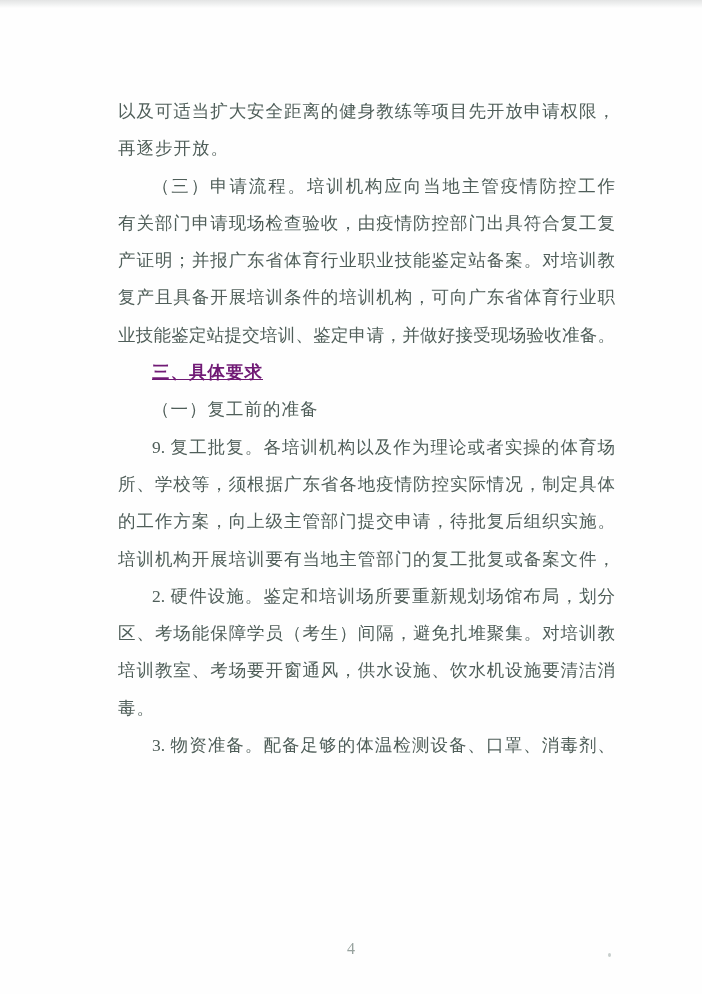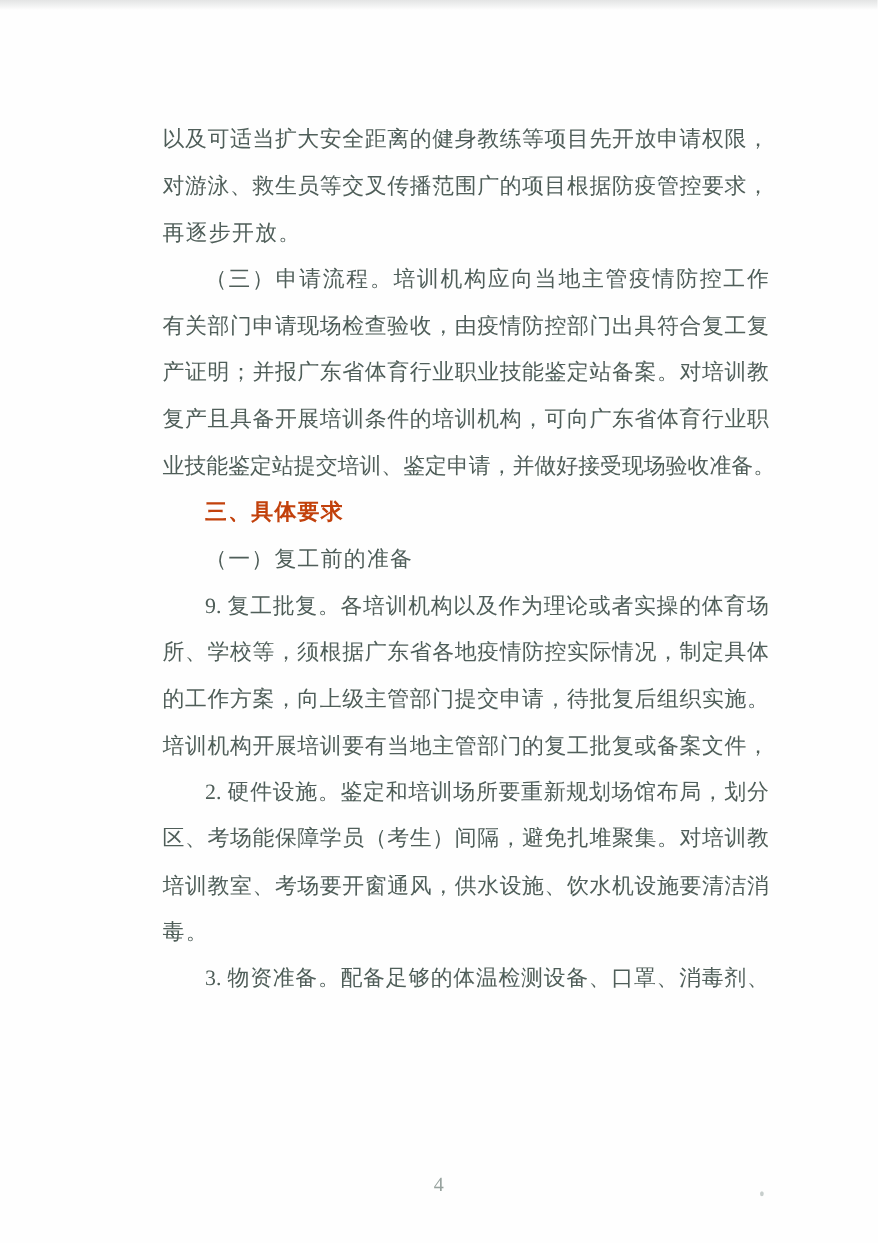--- a/index.html
+++ b/index.html
@@ -36,32 +36,32 @@
   }
   .line {
     height: 37.3px;
     line-height: 37.3px;
     font-size: 17.5px;
     white-space: nowrap;
     overflow: hidden;
     text-align: justify;
     text-align-last: justify;
     text-justify: inter-character;
-    margin-left: 12px;
   }
   .line.nojust {
     text-align-last: left;
     letter-spacing: 1px;
   }
   .line.indent {
     padding-left: 34px;
   }
   .line.bold {
     font-weight: 700;
-    color: #c2410c;
+    color: #701a75;
+    text-decoration: underline;
   }
   .page-number {
     position: absolute;
     top: 940px;
     left: 0;
     width: 100%;
     text-align: center;
     font-size: 16px;
     color: #97a29e;
   }
@@ -75,21 +75,20 @@
     background: #c7cecc;
   }
 </style>
 </head>
 <body>
 
 <div class="page">
   <div class="scan-band"></div>
   <div class="doc-body" id="doc-body" style="color: rgb(79, 94, 89);">
       <div class="line">以及可适当扩大安全距离的健身教练等项目先开放申请权限，</div>
-      <div class="line">对游泳、救生员等交叉传播范围广的项目根据防疫管控要求，</div>
       <div class="line nojust">再逐步开放。</div>
       <div class="line indent">（三）申请流程。培训机构应向当地主管疫情防控工作</div>
       <div class="line">有关部门申请现场检查验收，由疫情防控部门出具符合复工复</div>
       <div class="line">产证明；并报广东省体育行业职业技能鉴定站备案。对培训教</div>
       <div class="line">复产且具备开展培训条件的培训机构，可向广东省体育行业职</div>
       <div class="line">业技能鉴定站提交培训、鉴定申请，并做好接受现场验收准备。</div>
       <div class="line indent bold nojust">三、具体要求</div>
       <div class="line indent nojust">（一）复工前的准备</div>
       <div class="line indent">9. 复工批复。各培训机构以及作为理论或者实操的体育场</div>
       <div class="line">所、学校等，须根据广东省各地疫情防控实际情况，制定具体</div>

